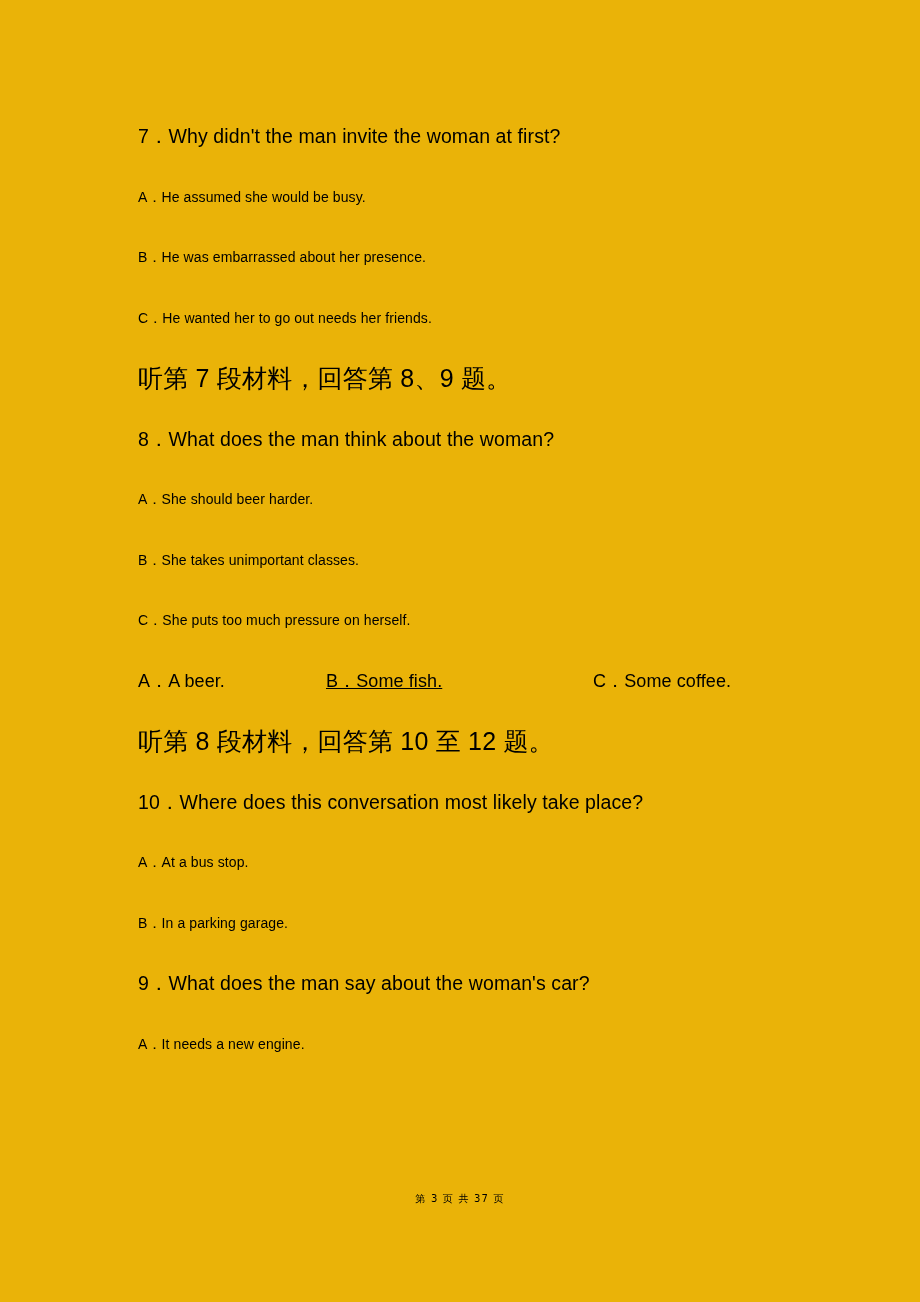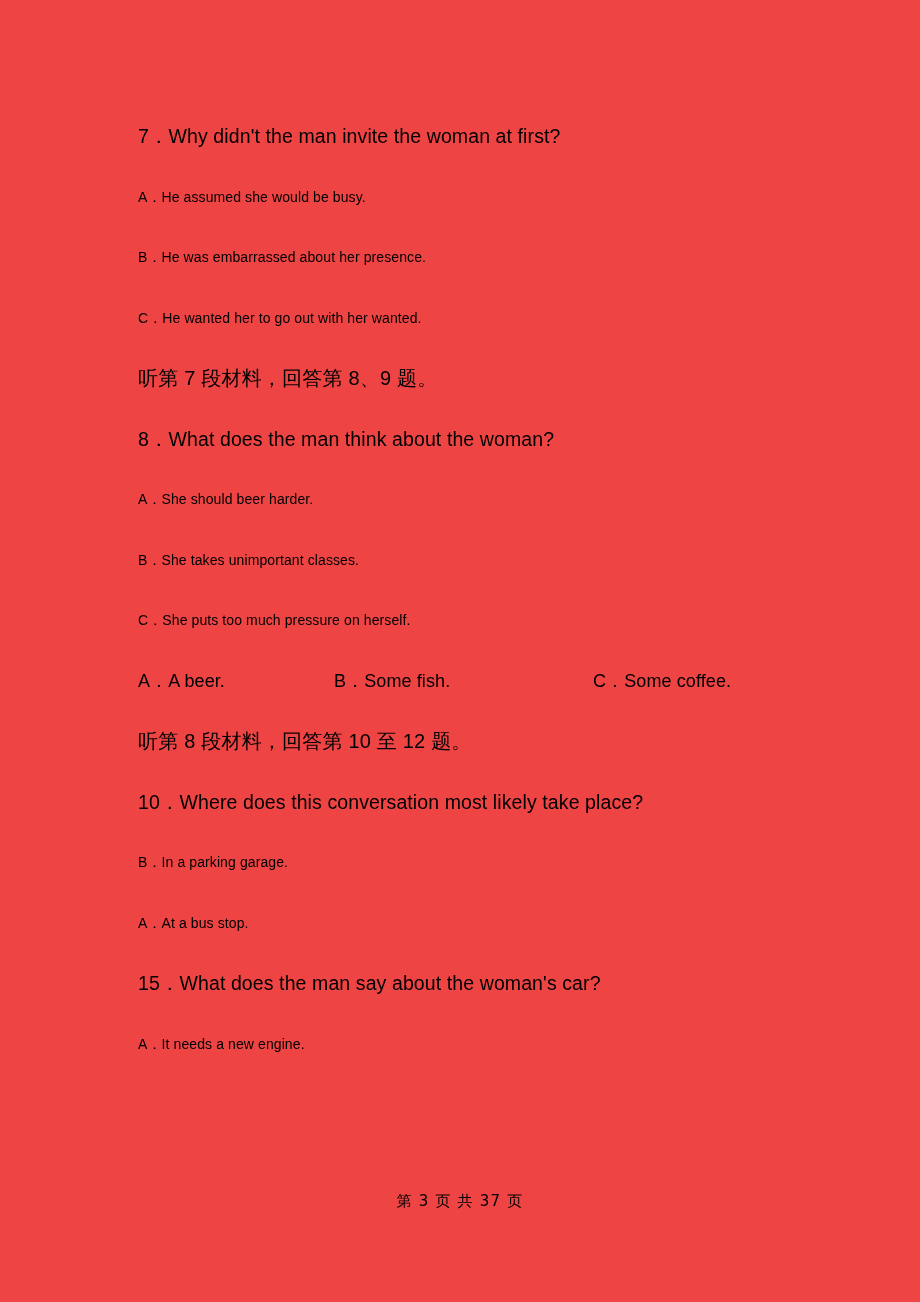--- a/index.html
+++ b/index.html
@@ -17,21 +17,21 @@
     color: #000000;
     -webkit-font-smoothing: antialiased;
   }
 
   .page {
     position: absolute;
     left: 0;
     top: 0;
     width: 920px;
     height: 1302px;
-    background: #ef4444;
+    background: #eab308;
   }
 
   
   .content {
     position: absolute;
     left: 138px;
     top: 121px;
     width: 700px;
   }
 
@@ -47,66 +47,66 @@
   .line.question {
     font-size: 19.5px;
   }
 
   .line.option {
     font-size: 14px;
   }
 
   
   .line.directive {
-    font-size: 20px;
+    font-size: 25px;
     letter-spacing: 0.2px;
   }
 
   
   .line.option-row {
     position: relative;
     white-space: nowrap;
   }
   .line.option-row .opt {
     position: absolute;
     top: 0;
     font-size: 18px;
     white-space: nowrap;
   }
   .line.option-row .opt-a { left: 0px; }
-  .line.option-row .opt-b { left: 196px; }
+  .line.option-row .opt-b { left: 188px; text-decoration: underline; }
   .line.option-row .opt-c { left: 455px; }
 
   
   .footer {
     position: absolute;
     left: 0;
     top: 1192px;
     width: 920px;
     text-align: center;
-    font-size: 15px;
+    font-size: 10px;
     letter-spacing: 1.2px;
     color: #000000;
     font-family: "DejaVu Sans", "Liberation Sans", sans-serif;
   }
 </style>
 </head>
 <body>
 
 <div class="page">
 
   <div class="content">
 
     <div class="line question">7．Why didn't the man invite the woman at first?</div>
 
     <div class="line option">A．He assumed she would be busy.</div>
 
     <div class="line option">B．He was embarrassed about her presence.</div>
 
-    <div class="line option">C．He wanted her to go out with her wanted.</div>
+    <div class="line option">C．He wanted her to go out needs her friends.</div>
 
     <div class="line directive">听第 7 段材料，回答第 8、9 题。</div>
 
     <div class="line question">8．What does the man think about the woman?</div>
 
     <div class="line option">A．She should beer harder.</div>
 
     <div class="line option">B．She takes unimportant classes.</div>
 
     <div class="line option">C．She puts too much pressure on herself.</div>
@@ -115,26 +115,26 @@
     <div class="line option-row">
       <span class="opt opt-a">A．A beer.</span>
       <span class="opt opt-b">B．Some fish.</span>
       <span class="opt opt-c">C．Some coffee.</span>
     </div>
 
     <div class="line directive">听第 8 段材料，回答第 10 至 12 题。</div>
 
     <div class="line question">10．Where does this conversation most likely take place?</div>
 
+    <div class="line option">A．At a bus stop.</div>
+
     <div class="line option">B．In a parking garage.</div>
 
-    <div class="line option">A．At a bus stop.</div>
 
-
-    <div class="line question">15．What does the man say about the woman's car?</div>
+    <div class="line question">9．What does the man say about the woman's car?</div>
 
     <div class="line option">A．It needs a new engine.</div>
 
   </div>
 
   <div class="footer">第 3 页 共 37 页</div>
 
 </div>
 
 </body></html>

